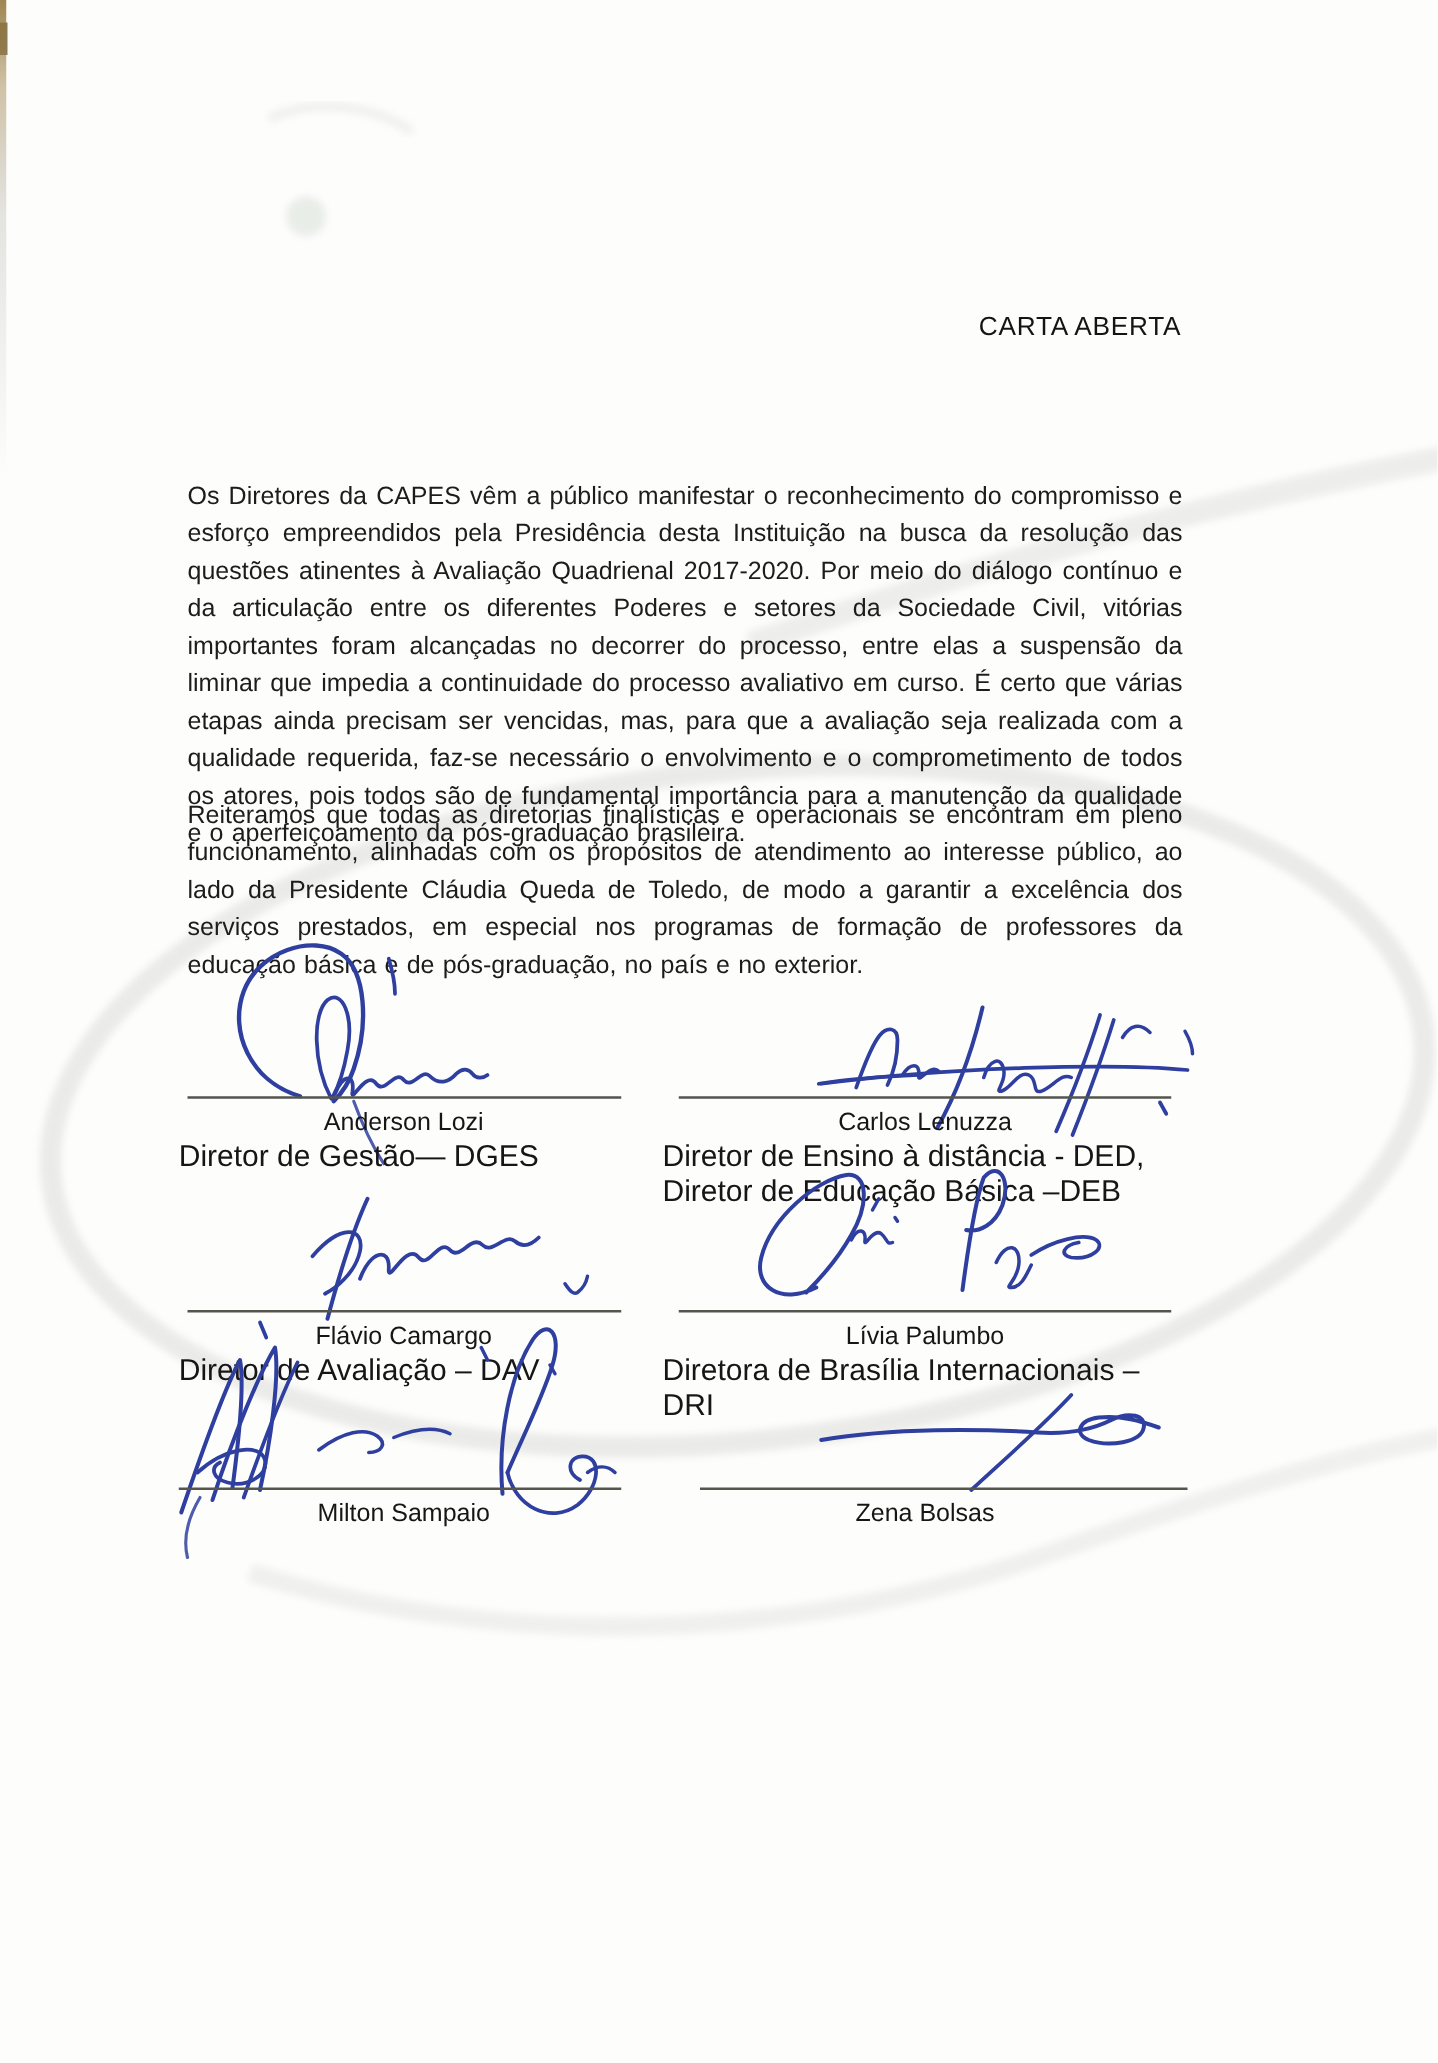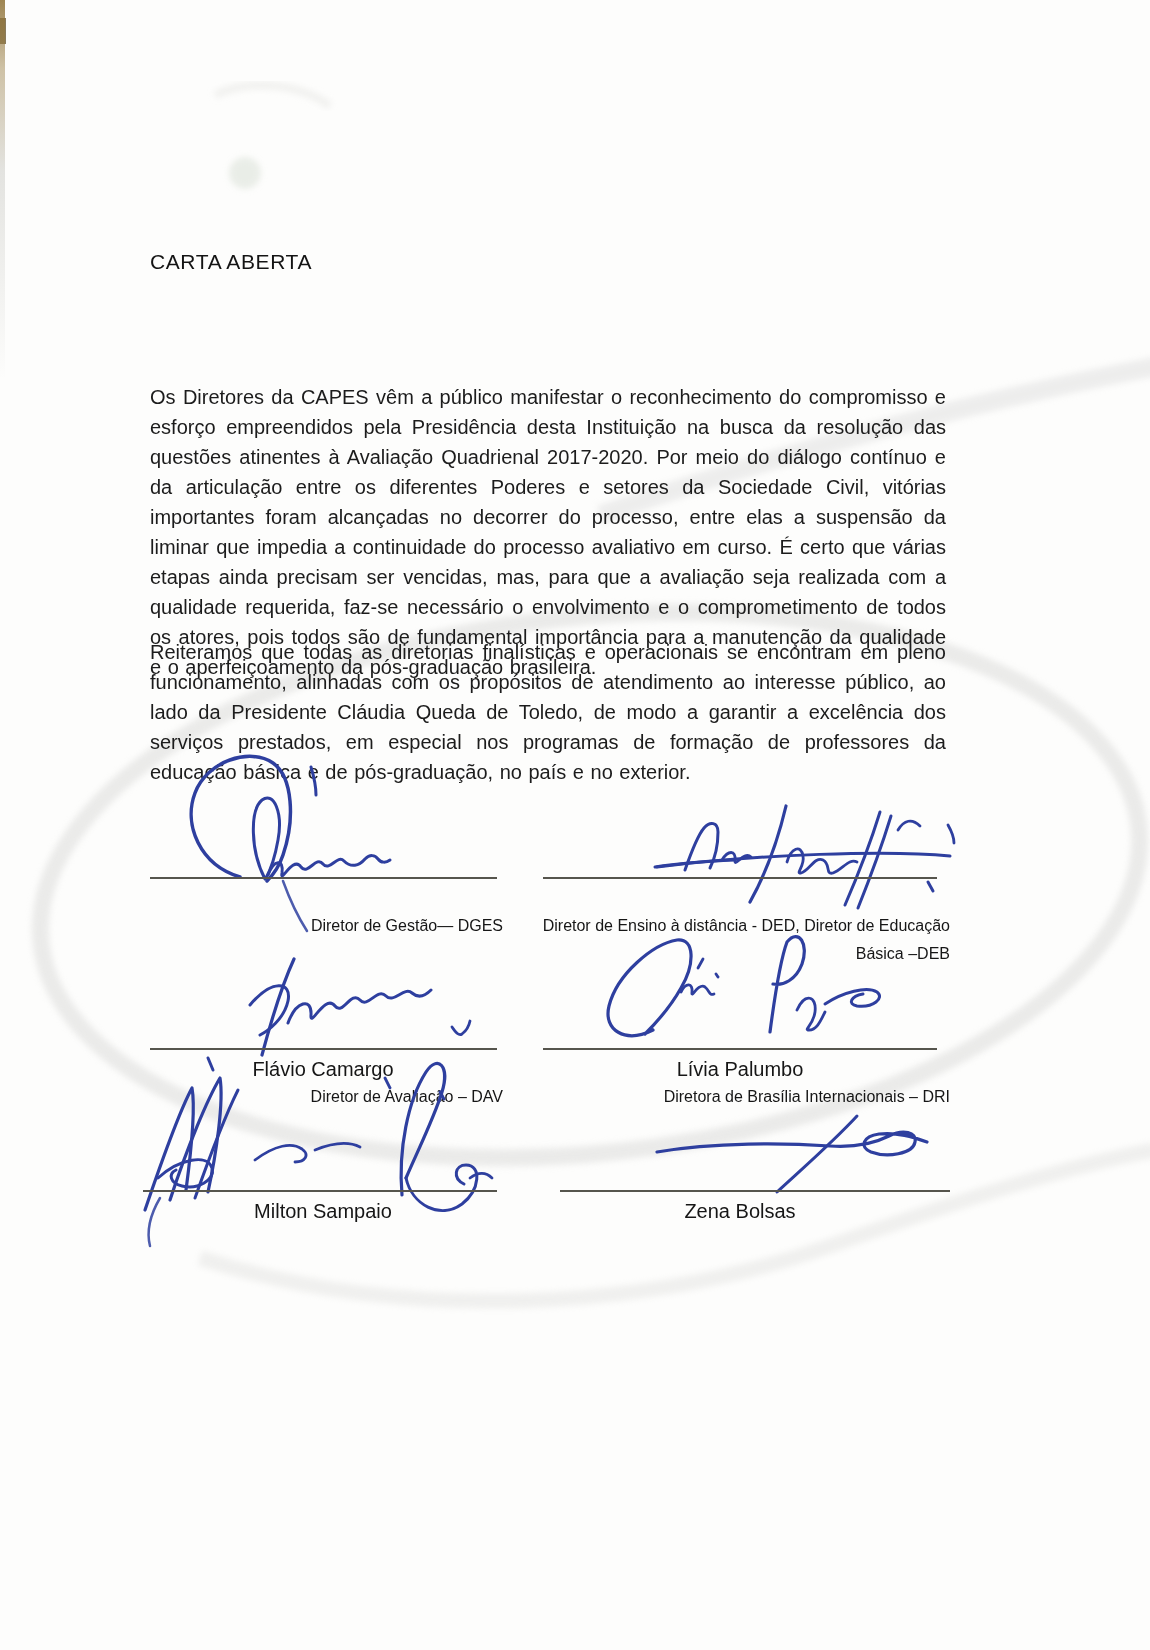--- a/index.html
+++ b/index.html
@@ -7,35 +7,35 @@
     position:relative;
     width:1150px;height:1650px;
     background:#fdfdfc;
     overflow:hidden;
     font-family:"Liberation Sans", sans-serif;
     color:var(--text,#1c1c1c);
   }
   .wm{position:absolute;top:0;left:0;pointer-events:none;}
   .title{
     position:absolute;left:150px;top:250px;width:795px;
-    text-align:left;font-size:21px;letter-spacing:.6px;color:#141414;
+    text-align:right;font-size:21px;letter-spacing:.6px;color:#141414;
   }
   .para{
     position:absolute;left:150px;width:796px;
     font-size:20px;line-height:30px;text-align:justify;color:var(--text,#1c1c1c);
     word-spacing:1px;
   }
   .p1{top:382px;}
   .p2{top:637px;}
   .sig-line{position:absolute;border-top:2px solid #56554d;height:0;}
   .sig-name{
     position:absolute;text-align:center;font-size:20px;color:#161616;line-height:28px;
   }
   .sig-role{
-    position:absolute;text-align:right;font-size:16px;color:#161616;line-height:28px;
+    position:absolute;text-align:left;font-size:24px;color:#161616;line-height:28px;
   }
   .sig-svg{position:absolute;overflow:visible;}
   .sig-svg path{fill:none;stroke:var(--ink,#2e3f9f);stroke-linecap:round;stroke-linejoin:round;}
   .date-line{
     position:absolute;left:620px;top:1405px;width:440px;
     text-align:center;font-size:20px;color:#141414;
   }
   .edge-strip{
     position:absolute;left:0;top:0;width:5px;height:380px;
     background:linear-gradient(to bottom, rgba(142,112,52,.85) 0%, rgba(160,135,80,.5) 18%, rgba(150,150,140,.25) 45%, rgba(150,150,140,0) 100%);
@@ -66,36 +66,38 @@
   <div class="para p2">Reiteramos que todas as diretorias finalísticas e operacionais se encontram em pleno funcionamento, alinhadas com os propósitos de atendimento ao interesse público, ao lado da Presidente Cláudia Queda de Toledo, de modo a garantir a excelência dos serviços prestados, em especial nos programas de formação de professores da educação básica e de pós-graduação, no país e no exterior.</div>
 
   <svg class="sig-svg" style="left:165px;top:745px" width="240" height="190" viewBox="0 0 240 190">
     <path d="M 75,132 C 35,120 18,80 30,48 C 42,16 85,2 108,18 C 128,32 130,75 118,110 C 114,122 108,130 102,136" stroke-width="3.5"></path>
     <path d="M 100,134 C 85,105 85,65 97,55 C 109,46 118,68 113,95 C 110,112 106,124 101,133" stroke-width="3"></path>
     <path d="M 103,130 c 6,-16 16,-16 14,-2 c -2,12 11,-18 19,-6 c 7,9 15,-12 22,-3 c 7,8 14,-10 21,-3 c 7,7 15,5 21,-2 c 5,-5 10,-4 13,0 c 3,4 8,4 12,1" stroke-width="3"></path>
     <path d="M 146,22 c 3,10 5,20 5,28" stroke-width="3"></path>
     <path d="M 118,136 C 126,158 133,172 142,186" stroke-width="2.5" opacity="0.85"></path>
   </svg>
   <div class="sig-line" style="left:150px;top:877px;width:347px"></div>
+  <div class="sig-name" style="left:143px;top:884px;width:360px">Anderson Lozi</div>
   <div class="sig-role" style="left:143px;top:912px;width:360px">Diretor de Gestão— DGES</div>
 
   <svg class="sig-svg" style="left:640px;top:790px" width="330" height="125" viewBox="0 0 330 125">
     <path d="M 15,77 C 40,73 70,71 95,70" stroke-width="3"></path>
     <path d="M 45,80 C 52,60 58,45 64,38 C 70,31 78,32 78,42 C 78,58 74,70 70,78" stroke-width="3"></path>
     <path d="M 82,70 c 6,-10 14,-10 13,0 c -1,9 9,-10 16,-3" stroke-width="2.8"></path>
     <path d="M 17,77 C 120,64 250,60 310,66" stroke-width="3"></path>
     <path d="M 110,112 C 125,85 138,50 146,16" stroke-width="3.2"></path>
     <path d="M 147,72 c 4,-14 14,-18 16,-6 c 2,10 -8,18 -2,17 c 8,-2 14,-17 22,-13 c 8,4 2,15 10,13 c 10,-4 16,-15 24,-11" stroke-width="2.8"></path>
     <path d="M 205,115 C 218,85 232,48 240,22" stroke-width="3"></path>
     <path d="M 218,118 C 230,88 243,52 251,26" stroke-width="3"></path>
     <path d="M 258,40 C 264,30 272,28 280,36" stroke-width="2.8"></path>
     <path d="M 308,35 C 312,42 314,48 314,53" stroke-width="2.8"></path>
     <path d="M 288,92 l 5,9" stroke-width="3"></path>
   </svg>
   <div class="sig-line" style="left:543px;top:877px;width:394px"></div>
+  <div class="sig-name" style="left:530px;top:884px;width:420px">Carlos Lenuzza</div>
   <div class="sig-role" style="left:530px;top:912px;width:420px">Diretor de Ensino à distância - DED, Diretor de Educação Básica –DEB</div>
 
   <svg class="sig-svg" style="left:220px;top:945px" width="270" height="115" viewBox="0 0 270 115">
     <path d="M 42,110 C 50,80 62,40 74,14" stroke-width="3.2"></path>
     <path d="M 30,60 C 52,34 72,36 68,56 C 64,74 48,86 40,90" stroke-width="3"></path>
     <path d="M 68,78 c 8,-22 24,-26 23,-8 c -1,14 14,-22 24,-9 c 8,10 16,-16 25,-6 c 8,9 17,-13 26,-4 c 8,8 18,-10 26,-3 c 7,6 14,2 19,-3" stroke-width="3"></path>
     <path d="M 232,82 c 4,6 7,9 10,7 c 4,-3 7,-8 8,-13" stroke-width="2.8"></path>
   </svg>
   <div class="sig-line" style="left:150px;top:1048px;width:347px"></div>
   <div class="sig-name" style="left:143px;top:1055px;width:360px">Flávio Camargo</div>

